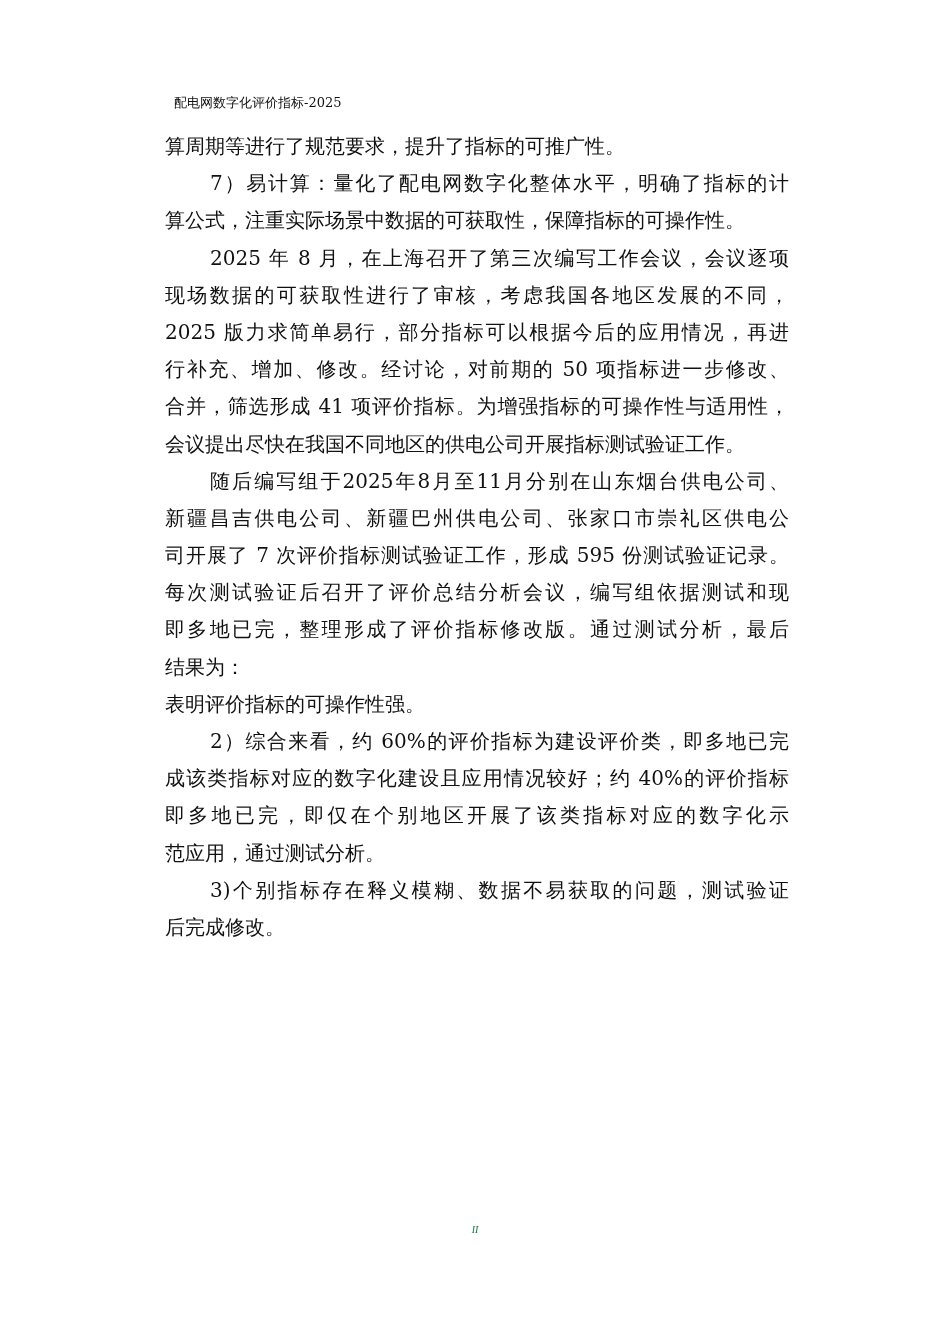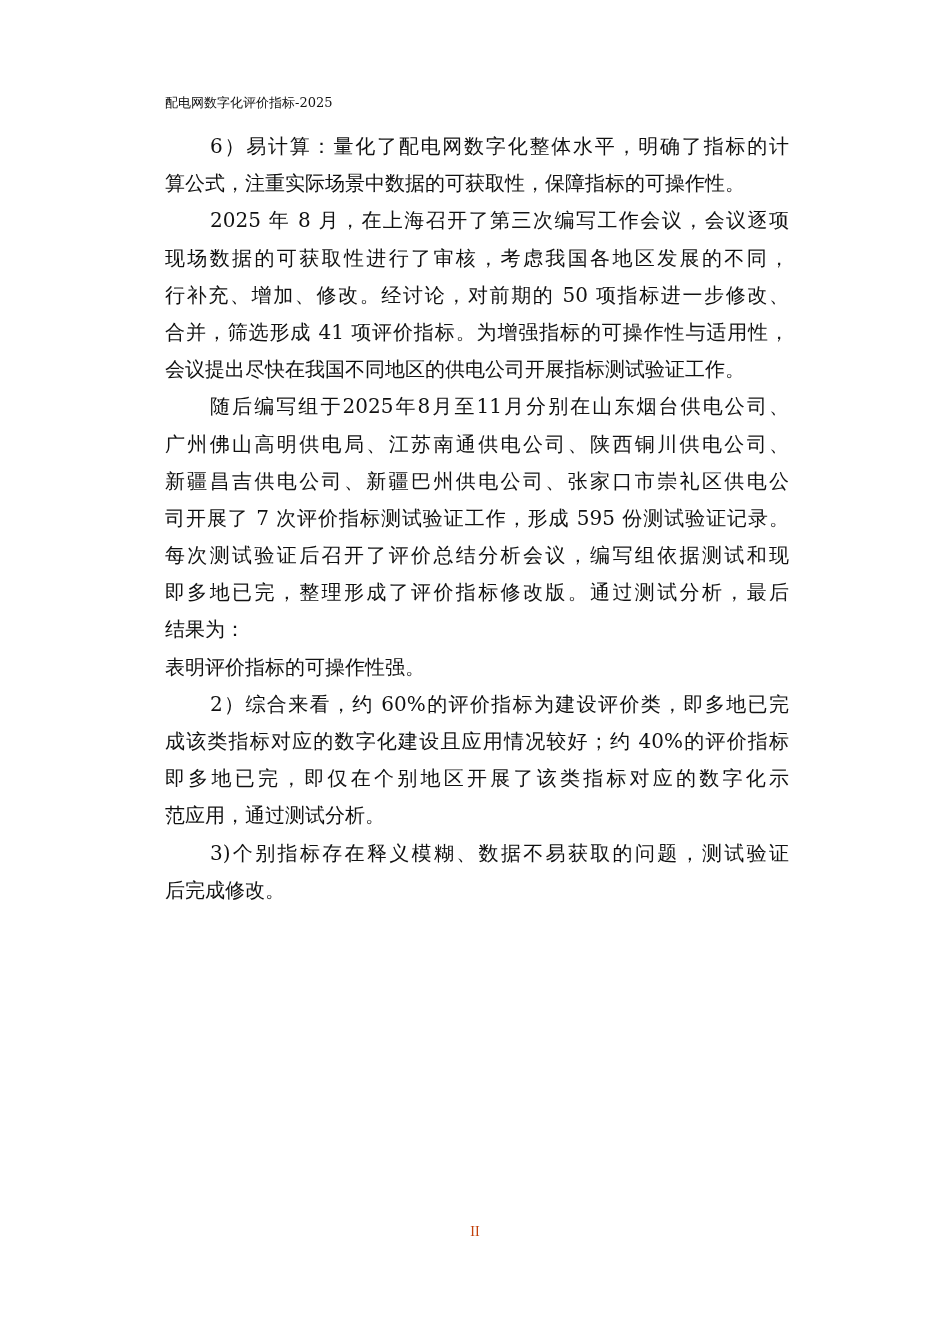--- a/index.html
+++ b/index.html
@@ -1,59 +1,60 @@
 <!DOCTYPE html>
 <html><head>
   <meta charset="utf-8">
   <style>
     html, body { margin: 0; padding: 0; background: #ffffff; }
     body { width: 950px; height: 1343px; position: relative; overflow: hidden; }
     .page { position: absolute; left: 0; top: 0; width: 950px; height: 1343px; background: #ffffff; }
     .header {
-      position: absolute; left: 165px; top: 94px;
+      position: absolute; left: 174px; top: 94px;
       font-family: "DejaVu Serif", "Liberation Serif", serif;
       font-size: 13px; color: #111; letter-spacing: 0px;
     }
     .body {
       position: absolute; left: 165px; top: 128px; width: 624px;
       font-family: "DejaVu Serif", "Liberation Serif", serif;
       font-size: 20px; color: #111;
     }
     .line {
       height: 37.2px; line-height: 37.2px; white-space: nowrap;
       text-align: justify; text-align-last: justify; overflow: visible;
     }
     .line.last { text-align-last: left; }
     .line.indent { padding-left: 45px; }
     .footer {
       position: absolute; left: 0; width: 950px; top: 1224px; text-align: center;
       font-family: "Liberation Serif", "DejaVu Serif", serif;
-      font-size: 14px; color: #c2410c;
+      font-size: 10px; color: #15803d; font-style: italic;
     }
   </style>
 </head>
 <body>
 
 <div class="page">
   <div class="header">配电网数字化评价指标-2025</div>
 
   <div class="body">
 
+    <div class="line last">算周期等进行了规范要求，提升了指标的可推广性。</div>
 
-    <div class="line indent">6）易计算：量化了配电网数字化整体水平，明确了指标的计</div>
+    <div class="line indent">7）易计算：量化了配电网数字化整体水平，明确了指标的计</div>
     <div class="line last">算公式，注重实际场景中数据的可获取性，保障指标的可操作性。</div>
 
     <div class="line indent">2025 年 8 月，在上海召开了第三次编写工作会议，会议逐项</div>
     <div class="line">现场数据的可获取性进行了审核，考虑我国各地区发展的不同，</div>
+    <div class="line">2025 版力求简单易行，部分指标可以根据今后的应用情况，再进</div>
     <div class="line">行补充、增加、修改。经讨论，对前期的 50 项指标进一步修改、</div>
     <div class="line">合并，筛选形成 41 项评价指标。为增强指标的可操作性与适用性，</div>
     <div class="line last">会议提出尽快在我国不同地区的供电公司开展指标测试验证工作。</div>
 
     <div class="line indent">随后编写组于2025年8月至11月分别在山东烟台供电公司、</div>
-    <div class="line">广州佛山高明供电局、江苏南通供电公司、陕西铜川供电公司、</div>
     <div class="line">新疆昌吉供电公司、新疆巴州供电公司、张家口市崇礼区供电公</div>
     <div class="line">司开展了 7 次评价指标测试验证工作，形成 595 份测试验证记录。</div>
     <div class="line">每次测试验证后召开了评价总结分析会议，编写组依据测试和现</div>
     <div class="line">即多地已完，整理形成了评价指标修改版。通过测试分析，最后</div>
     <div class="line last">结果为：</div>
 
     <div class="line last">表明评价指标的可操作性强。</div>
 
     <div class="line indent">2）综合来看，约 60%的评价指标为建设评价类，即多地已完</div>
     <div class="line">成该类指标对应的数字化建设且应用情况较好；约 40%的评价指标</div>

